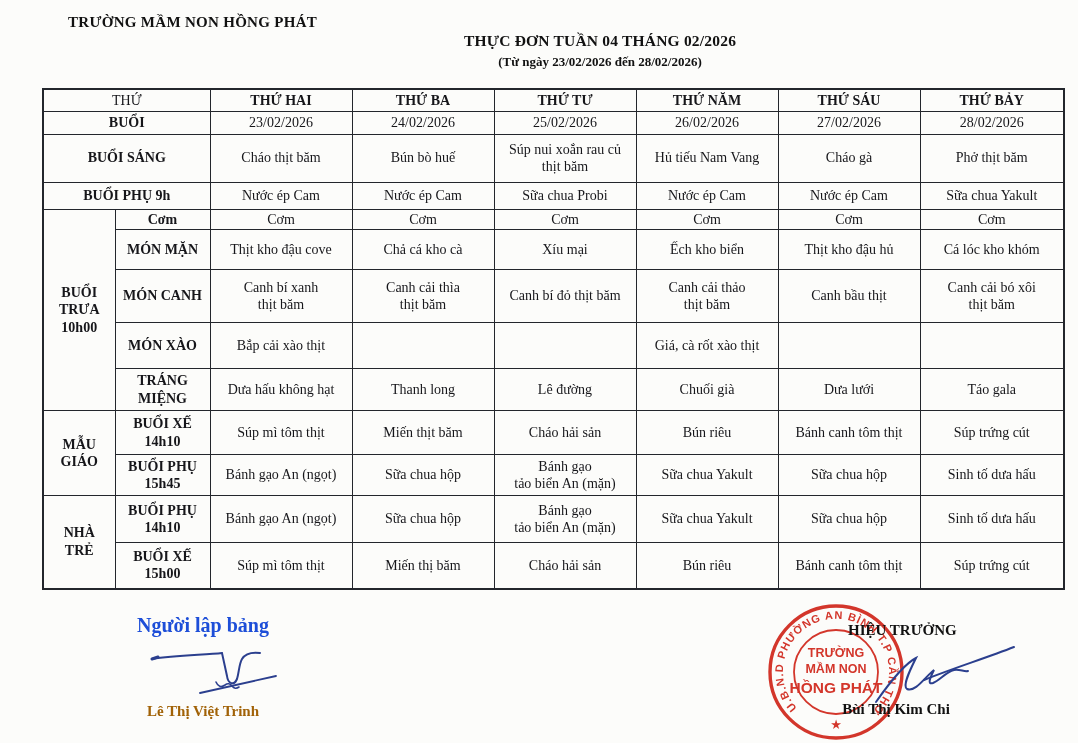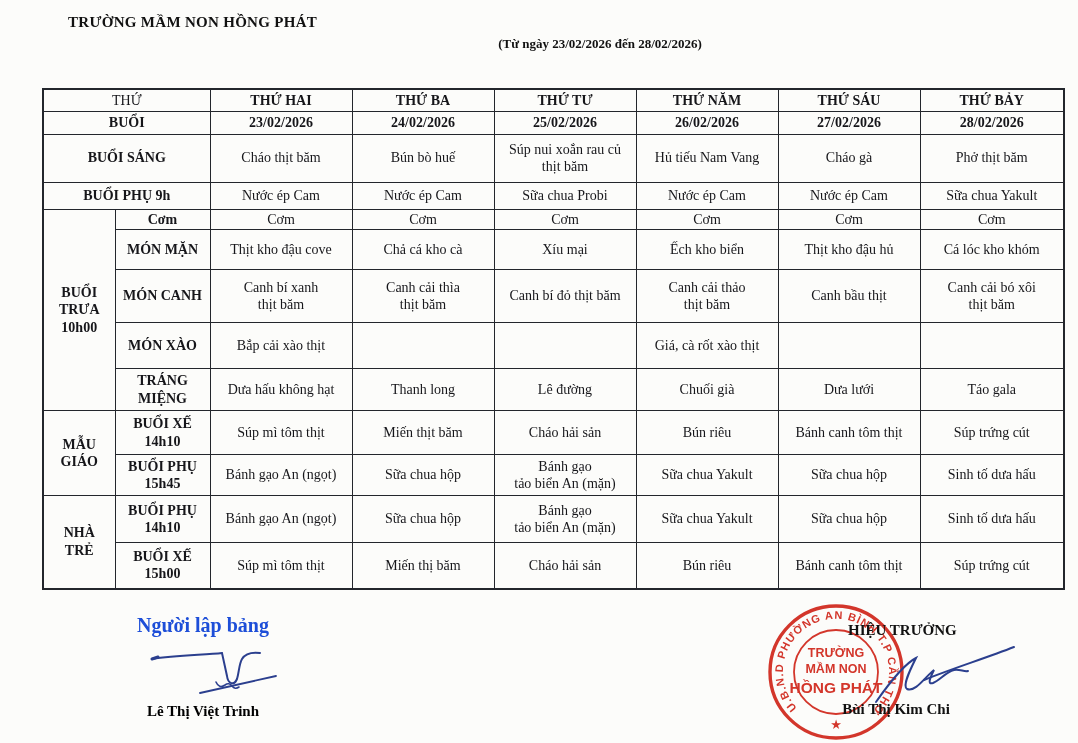--- a/index.html
+++ b/index.html
@@ -22,44 +22,45 @@
   table.menu-table{
     border-collapse:collapse;table-layout:fixed;width:1021px;
     border:2px solid #23262c;
   }
   table.menu-table td{
     border:1.5px solid #23262c;
     padding:1px 3px;text-align:center;vertical-align:middle;
     font-size:14px;line-height:1.25;white-space:pre-line;color:#16161a;
   }
   td.day-head{font-weight:bold;font-size:14.5px;}
-  td.date-cell{font-weight:bold;font-size:14.5px;margin-top:9px;}
+  td.date-cell{font-weight:normal;font-size:14.5px;margin-top:9px;}
   td.corner-top{font-weight:normal;text-align:right;padding-right:7px;font-size:14.5px;}
   td.corner-bottom{font-weight:bold;text-align:left;padding-left:5px;font-size:14.5px;}
   td.row-label{font-weight:bold;font-size:14.5px;}
   td.group-label{font-weight:bold;font-size:14.5px;line-height:1.3;}
 
   .footer-left-title{position:absolute;left:118px;top:614px;width:170px;text-align:center;
     font-weight:bold;font-size:20px;color:#1d4ed8;}
   .footer-left-name{position:absolute;left:118px;top:703px;width:170px;text-align:center;
-    font-weight:bold;font-size:15px;color:#000000;}
+    font-weight:bold;font-size:15px;color:#a16207;}
   .sig-left{position:absolute;left:148px;top:636px;}
   .footer-right-title{position:absolute;left:848px;top:622px;width:160px;
     font-weight:bold;font-size:15px;color:#111;}
   .footer-right-name{position:absolute;left:816px;top:701px;width:160px;text-align:center;
     font-weight:bold;font-size:15px;color:#111;}
   .sig-right{position:absolute;left:864px;top:634px;}
   .stamp{position:absolute;left:760px;top:601px;}
 </style>
 </head>
 <body>
 
 <div class="school-name">TRƯỜNG MẦM NON HỒNG PHÁT</div>
 
 <div class="title-block">
+  <div class="title-main">THỰC ĐƠN TUẦN 04 THÁNG 02/2026</div>
   <div class="title-sub">(Từ ngày 23/02/2026 đến 28/02/2026)</div>
 </div>
 
 <div class="menu-wrap">
   <table class="menu-table">
     <colgroup>
       <col style="width:72px">
         <col style="width:95px">
       <col style="width:142px">
         <col style="width:142px">

